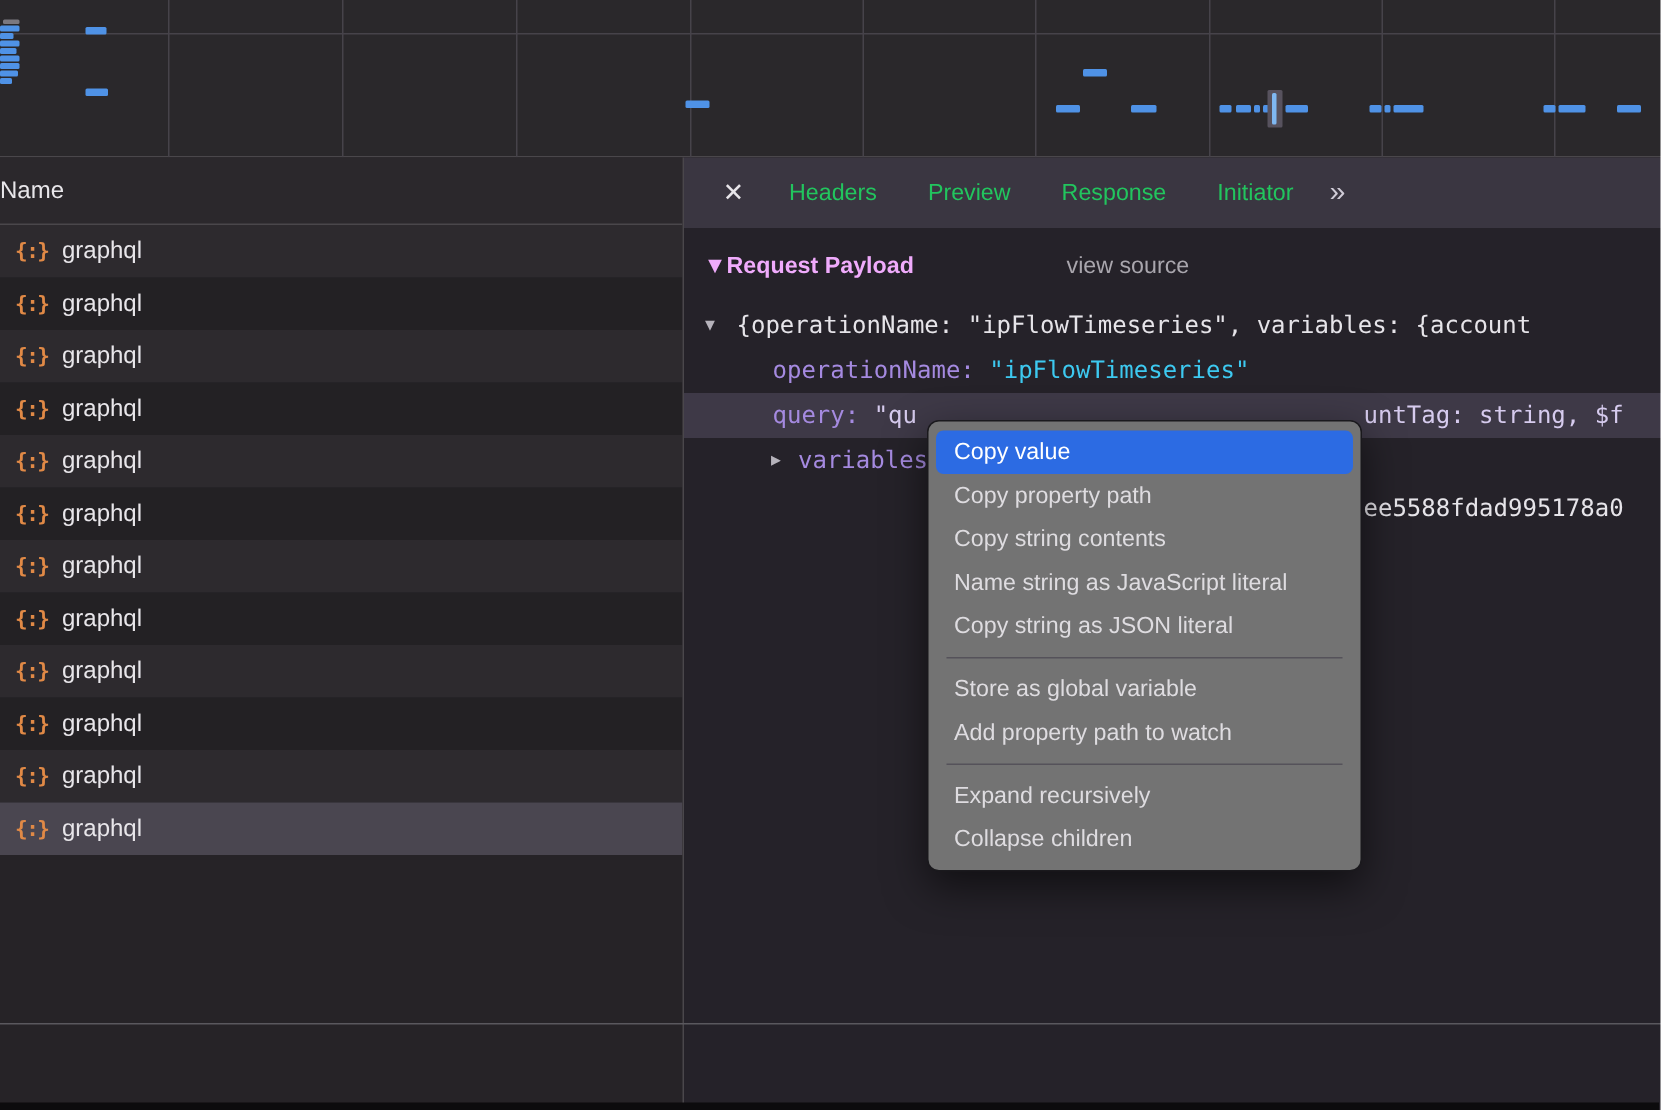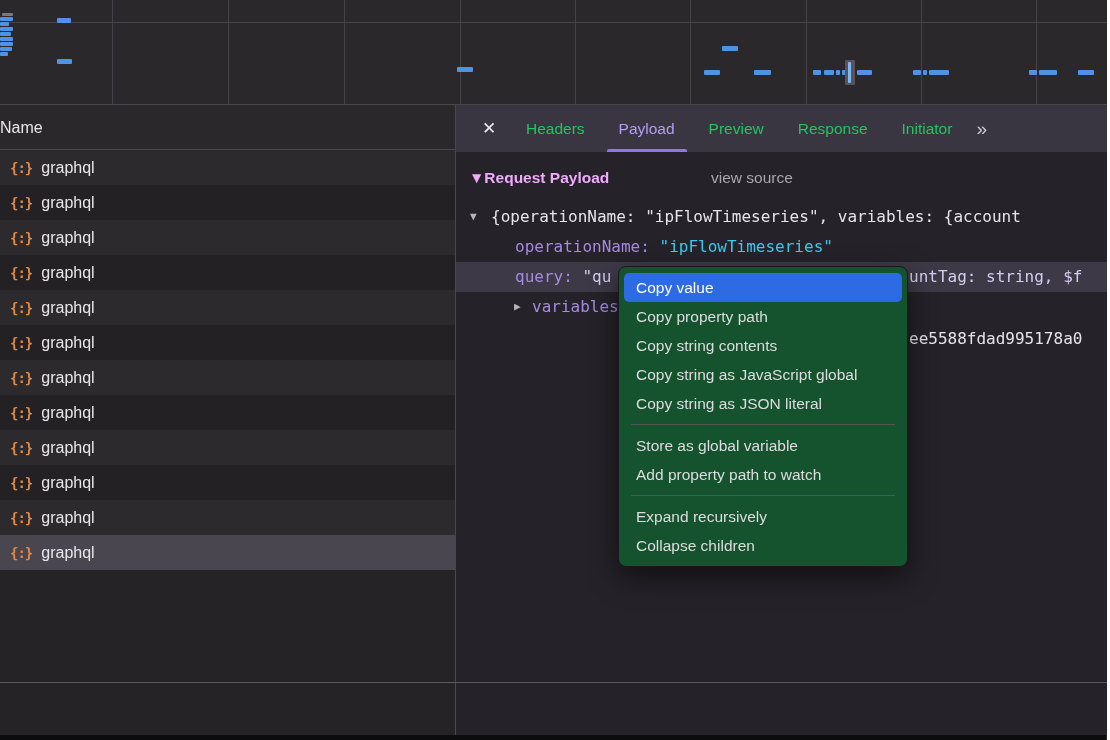--- a/index.html
+++ b/index.html
@@ -47,21 +47,21 @@
   .tree-line { position:absolute; left:0; width:655px; height:30px; line-height:30px; white-space:nowrap; overflow:hidden; }
   .tl-1 { top:50px; } .tl-2 { top:80px; }
   .tl-3 { top:110px; background:#3e3947; } .tl-4 { top:140px; }
   .arrow { position:absolute; font-size:11px; color:#b6b3bb; }
   .key { color:#a58ae0; } .str { color:#3dc9f0; }
   .plain { color:#e6e4e9; } .lav { color:#d6cbee; }
   .frag { position:absolute; left:453px; height:14px; line-height:30px; white-space:nowrap;
     font-family:"DejaVu Sans Mono", monospace; font-size:16px; }
   .frag-query { top:110px; } .frag-vars { top:140px;margin-top:32px; }
   
-  .ctx-menu { position:absolute; left:618px; top:266px; width:290px; background:#14532d;
+  .ctx-menu { position:absolute; left:618px; top:280px; width:290px; background:#737373;
     border:1px solid #1a191d; border-radius:8px; padding:6px 0;
     box-shadow:0 10px 28px rgba(0,0,0,.55); z-index:20; }
   .menu-item { height:29px; line-height:29px; padding:0 17px; color:#dedce0; font-size:15.5px; }
   .menu-item.highlighted { background:#2c6be3; color:#ffffff; margin:0 5px;
     padding:0 12px; border-radius:5px; }
   .menu-sep { height:1px; background:#55525a; margin:6px 12px; }
   
   .h-divider { position:absolute; left:0; top:682px; width:1110px; height:1px; background:#5a585e; z-index:5; }
   .bottom-bar { position:absolute; left:0; top:735px; width:1106px; height:5px; background:#0c0b0d; z-index:6; }
   .right-edge { position:absolute; right:0; top:0; width:3px; height:740px; background:#ffffff; z-index:30; }
@@ -167,21 +167,20 @@
           <span class="json-icon">{:}</span>
           <span>graphql</span>
         </div>
       </div>
   </div>
 
   <div class="right-pane">
     <div class="tabbar" id="tabbar">
       <div class="close-btn">✕</div>
     <div class="tab">Headers</div>
-        <div class="tab active">Payload</div>
         <div class="tab">Preview</div>
         <div class="tab">Response</div>
         <div class="tab">Initiator</div>
         <div class="overflow-btn">»</div>
       </div>
 
     <div class="payload">
       <div class="sec-header">
         <span>▼</span><span>Request Payload</span>
       </div>
@@ -215,21 +214,21 @@
   </div>
 
   <div class="h-divider"></div>
   <div class="bottom-bar"></div>
   <div class="right-edge"></div>
 
   <div class="ctx-menu" id="ctxmenu">
       <div class="menu-item highlighted">Copy value</div>
       <div class="menu-item">Copy property path</div>
       <div class="menu-item">Copy string contents</div>
-      <div class="menu-item">Copy string as JavaScript global</div>
+      <div class="menu-item">Name string as JavaScript literal</div>
       <div class="menu-item">Copy string as JSON literal</div>
       <div class="menu-sep"></div>
       <div class="menu-item">Store as global variable</div>
       <div class="menu-item">Add property path to watch</div>
       <div class="menu-sep"></div>
       <div class="menu-item">Expand recursively</div>
       <div class="menu-item">Collapse children</div>
     </div>
 </div>
 

